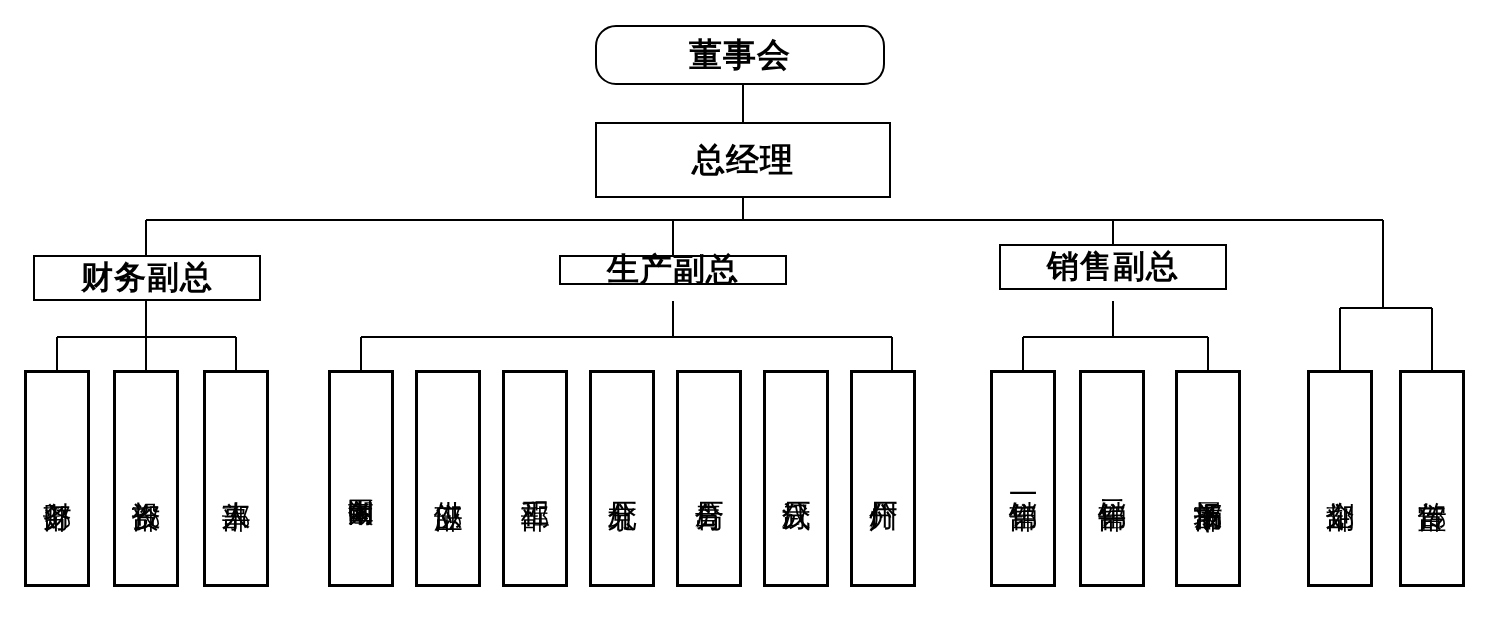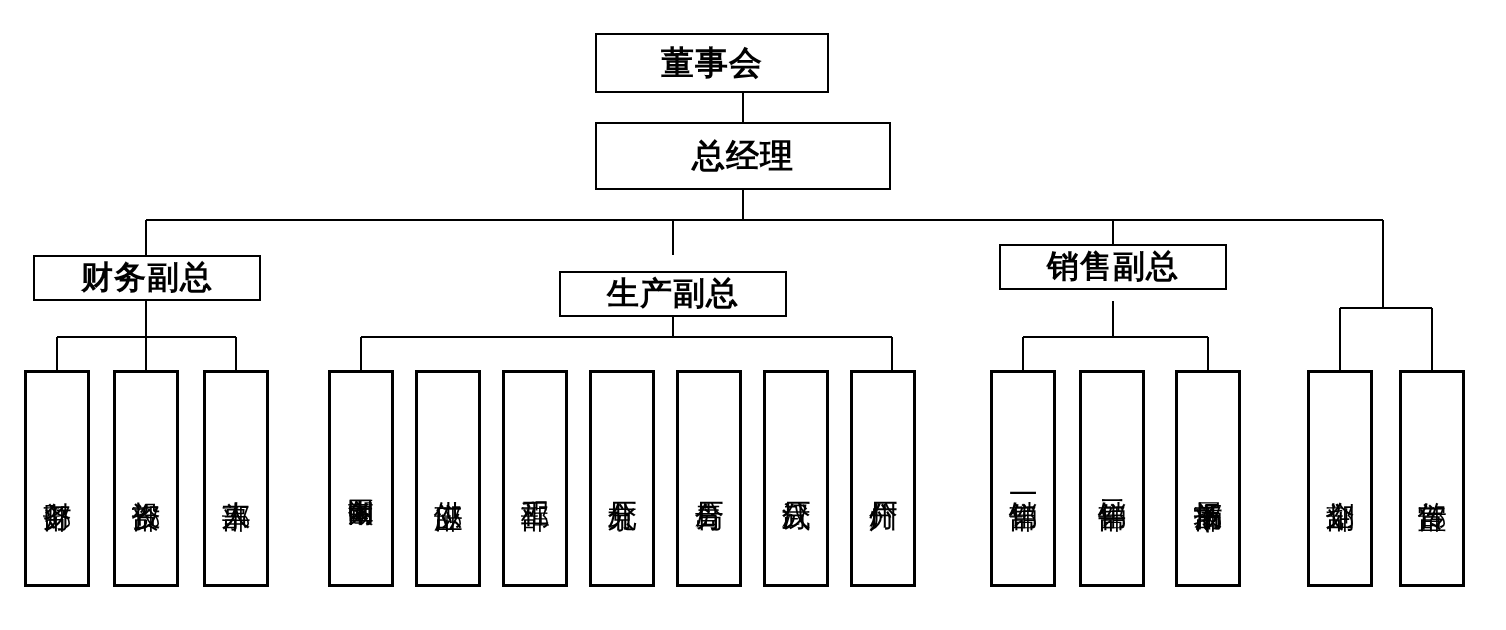--- a/index.html
+++ b/index.html
@@ -92,33 +92,33 @@
       <path d="M 892 337 L 892 370" stroke="#000000" stroke-width="2" fill="none" shape-rendering="crispEdges"></path>
       <path d="M 1113 301 L 1113 337" stroke="#000000" stroke-width="2" fill="none" shape-rendering="crispEdges"></path>
       <path d="M 1023 337 L 1208 337" stroke="#000000" stroke-width="2" fill="none" shape-rendering="crispEdges"></path>
       <path d="M 1023 337 L 1023 370" stroke="#000000" stroke-width="2" fill="none" shape-rendering="crispEdges"></path>
       <path d="M 1208 337 L 1208 370" stroke="#000000" stroke-width="2" fill="none" shape-rendering="crispEdges"></path>
       <path d="M 1340 308 L 1432 308" stroke="#000000" stroke-width="2" fill="none" shape-rendering="crispEdges"></path>
       <path d="M 1340 308 L 1340 370" stroke="#000000" stroke-width="2" fill="none" shape-rendering="crispEdges"></path>
       <path d="M 1432 308 L 1432 370" stroke="#000000" stroke-width="2" fill="none" shape-rendering="crispEdges"></path>
     </svg>
 
-  <div class="node top" style="left: 595px; top: 33px; width: 234px; height: 60px;">
+  <div class="node top" style="left: 595px; top: 25px; width: 290px; height: 60px; border-radius: 21px;">
     <span class="label">董事会</span>
   </div>
 
-  <div class="node top" style="left: 595px; top: 122px; width: 296px; height: 68px;">
+  <div class="node top" style="left: 595px; top: 122px; width: 296px; height: 76px;">
     <span class="label">总经理</span>
   </div>
 
   <div id="vp-layer">
       <div class="node vp" style="left: 33px; top: 255px; width: 228px; height: 46px;">
         <span class="label">财务副总</span>
       </div>
-      <div class="node vp" style="left: 559px; top: 255px; width: 228px; height: 46px; margin-top: 16px;">
+      <div class="node vp" style="left: 559px; top: 255px; width: 228px; height: 30px;">
         <span class="label">生产副总</span>
       </div>
       <div class="node vp" style="left: 999px; top: 244px; width: 228px; height: 46px;">
         <span class="label">销售副总</span>
       </div>
     </div>
 
   <div id="leaf-layer">
       <div class="node leaf" style="left: 24px; top: 370px; width: 66px; height: 217px;">
         <span class="vtext">财务部</span>

